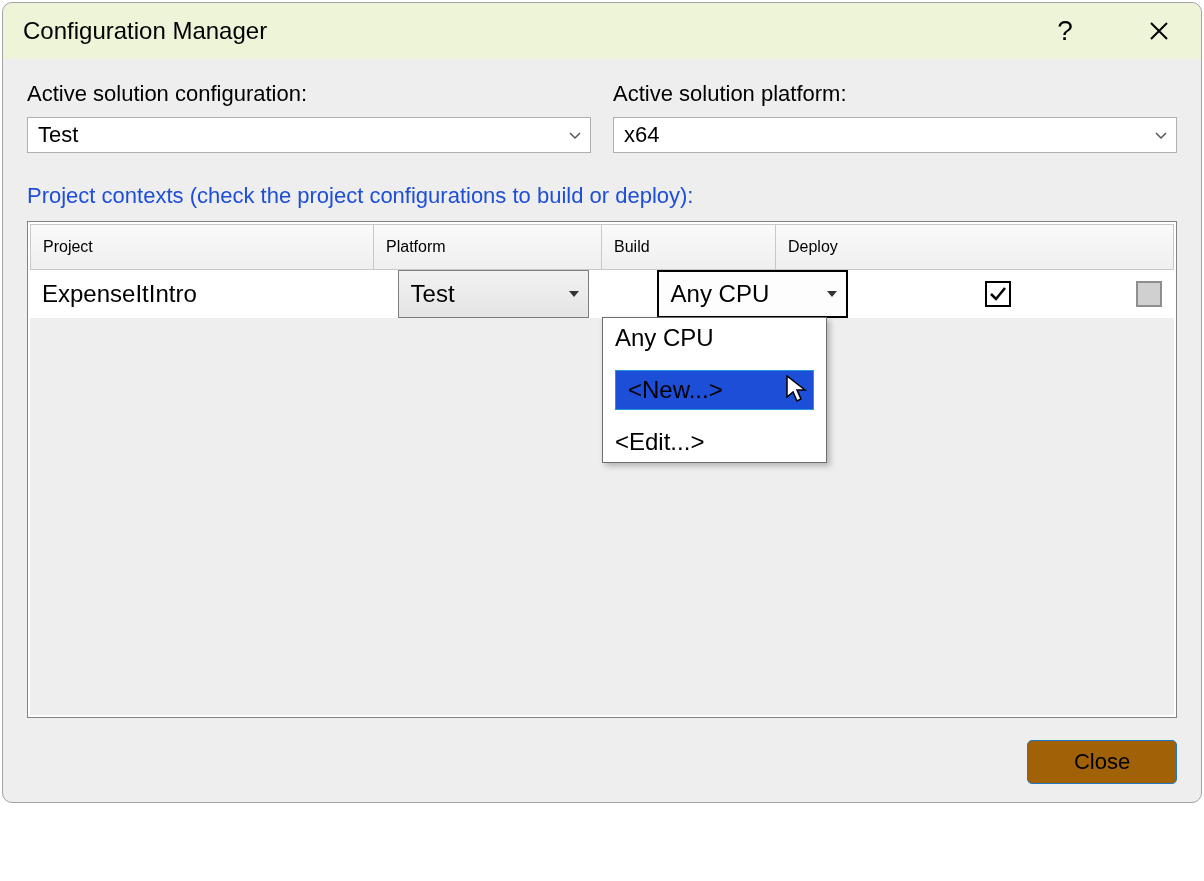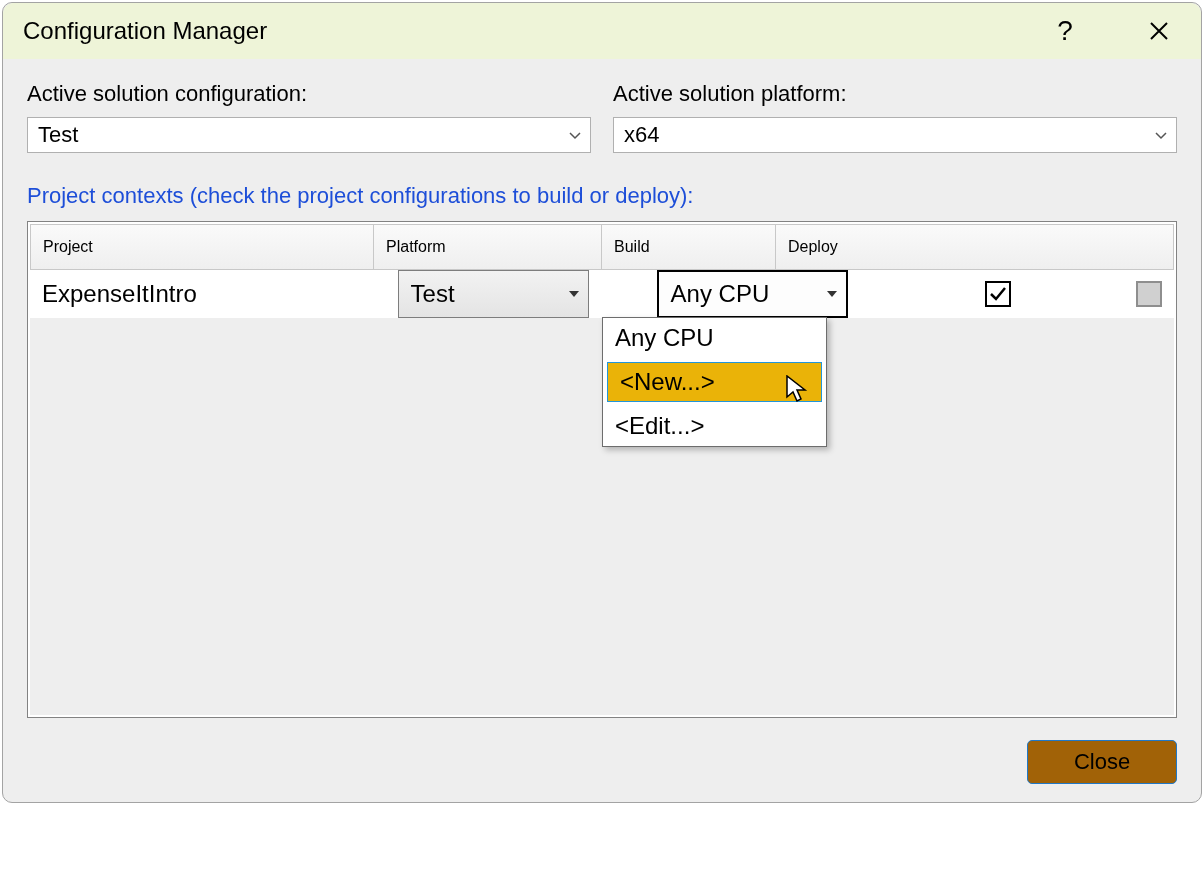--- a/index.html
+++ b/index.html
@@ -220,23 +220,23 @@
     .dropdown-item {
       height: 40px;
       display: flex;
       align-items: center;
       padding: 0 12px;
       font-size: 24px;
       color: #000;
       cursor: pointer;
     }
     .dropdown-item.highlighted {
-      background: #eab308;
+      background: #1d4ed8;
       border: 1px solid #2196db;
-      margin: 4px;
+      margin: 12px;
     }
     .footer {
       display: flex;
       justify-content: flex-end;
       padding-top: 22px;
     }
     .close-btn {
       width: 150px;
       height: 44px;
       background: #a16207;

